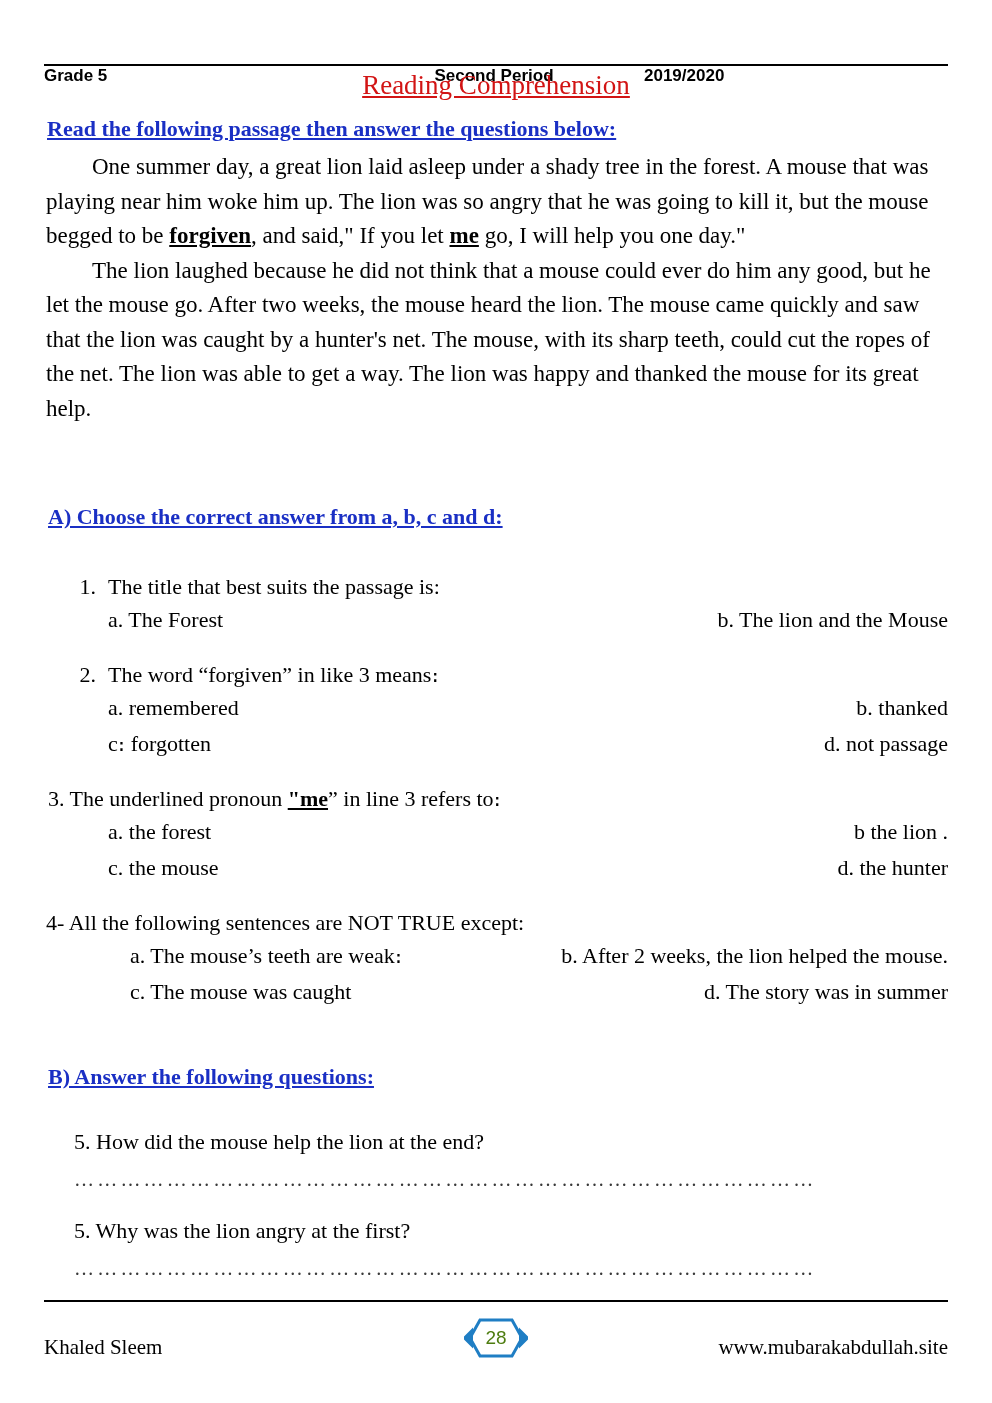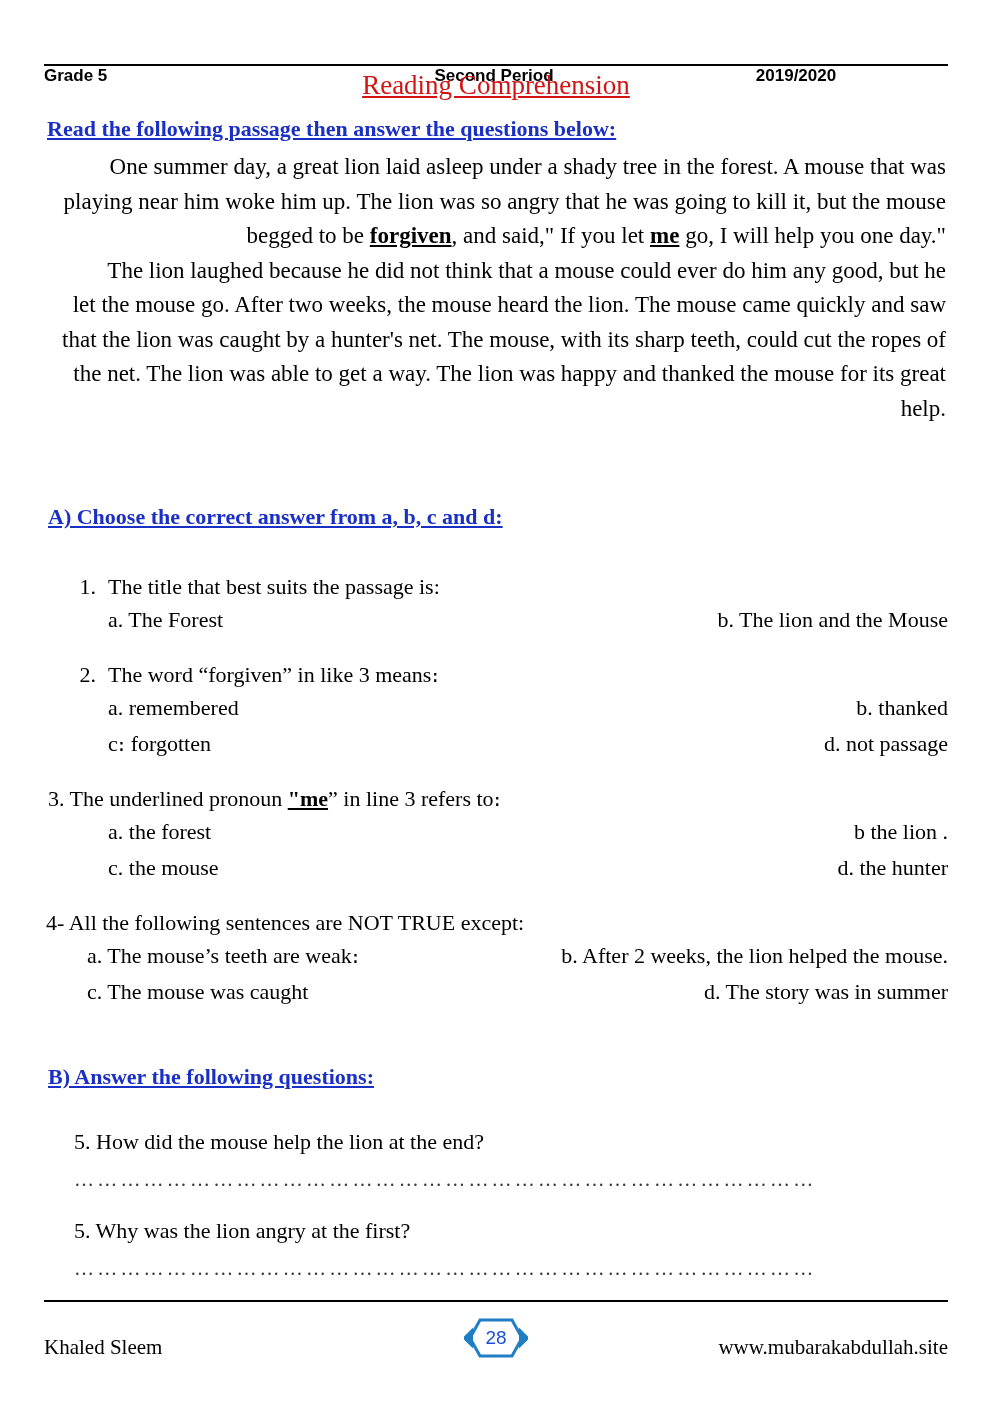--- a/index.html
+++ b/index.html
@@ -31,21 +31,21 @@
     width: 904px;
     display: flex;
     align-items: baseline;
     font-family: "Liberation Sans", sans-serif;
     font-weight: bold;
     font-size: 17px;
     margin-top: 32px;
   }
   .header .h-left { width: 300px; text-align: left; }
   .header .h-mid  { width: 300px; text-align: center; }
-  .header .h-right{ width: 304px; text-align: center; }
+  .header .h-right{ width: 304px; text-align: left; }
 
   .header-rule {
     position: absolute;
     left: 44px;
     top: 64px;
     width: 904px;
     border-top: 2px solid #000;
   }
 
   .doc-title {
@@ -77,21 +77,21 @@
 
   .passage {
     position: absolute;
     left: 46px;
     top: 150px;
     width: 900px;
     font-size: 23px;
     line-height: 34.5px;
     text-align: left;
   }
-  .passage p { margin: 0; text-align: right; }
+  .passage p { margin: 0; }
   .passage p.indent { text-indent: 46px; }
   .passage .u { text-decoration: underline; font-weight: bold; }
 
   .sec-a {
     position: absolute;
     left: 48px;
     top: 504px;
   }
   .sec-b {
     position: absolute;
@@ -134,21 +134,21 @@
     line-height: 36px;
   }
   .opt-row {
     display: flex;
   }
   .opt-a { width: 360px; }
   .opt-b { flex: 1; text-align: right; }
 
   .q3 .opts { margin-left: 60px; }
   .q4 { margin-left: -2px; }
-  .q4 .opts { margin-left: 41px; }
+  .q4 .opts { margin-left: 84px; }
   .q4 .opt-a { width: 330px; }
 
   
   .answers {
     position: absolute;
     left: 48px;
     top: 1126px;
     width: 900px;
     font-size: 22px;
   }
@@ -198,21 +198,21 @@
     justify-content: center;
   }
   .pagebadge svg {
     position: absolute;
     left: 0; top: 0;
   }
   .pagebadge span {
     position: relative;
     font-family: "Liberation Sans", sans-serif;
     font-size: 19px;
-    color: #1d4ed8;
+    color: #4d7c0f;
   }
 </style>
 </head>
 <body>
 
 <div class="page">
 
   <div class="header">
     <div class="h-left">Grade 5</div>
     <div class="h-mid">Second Period</div>

